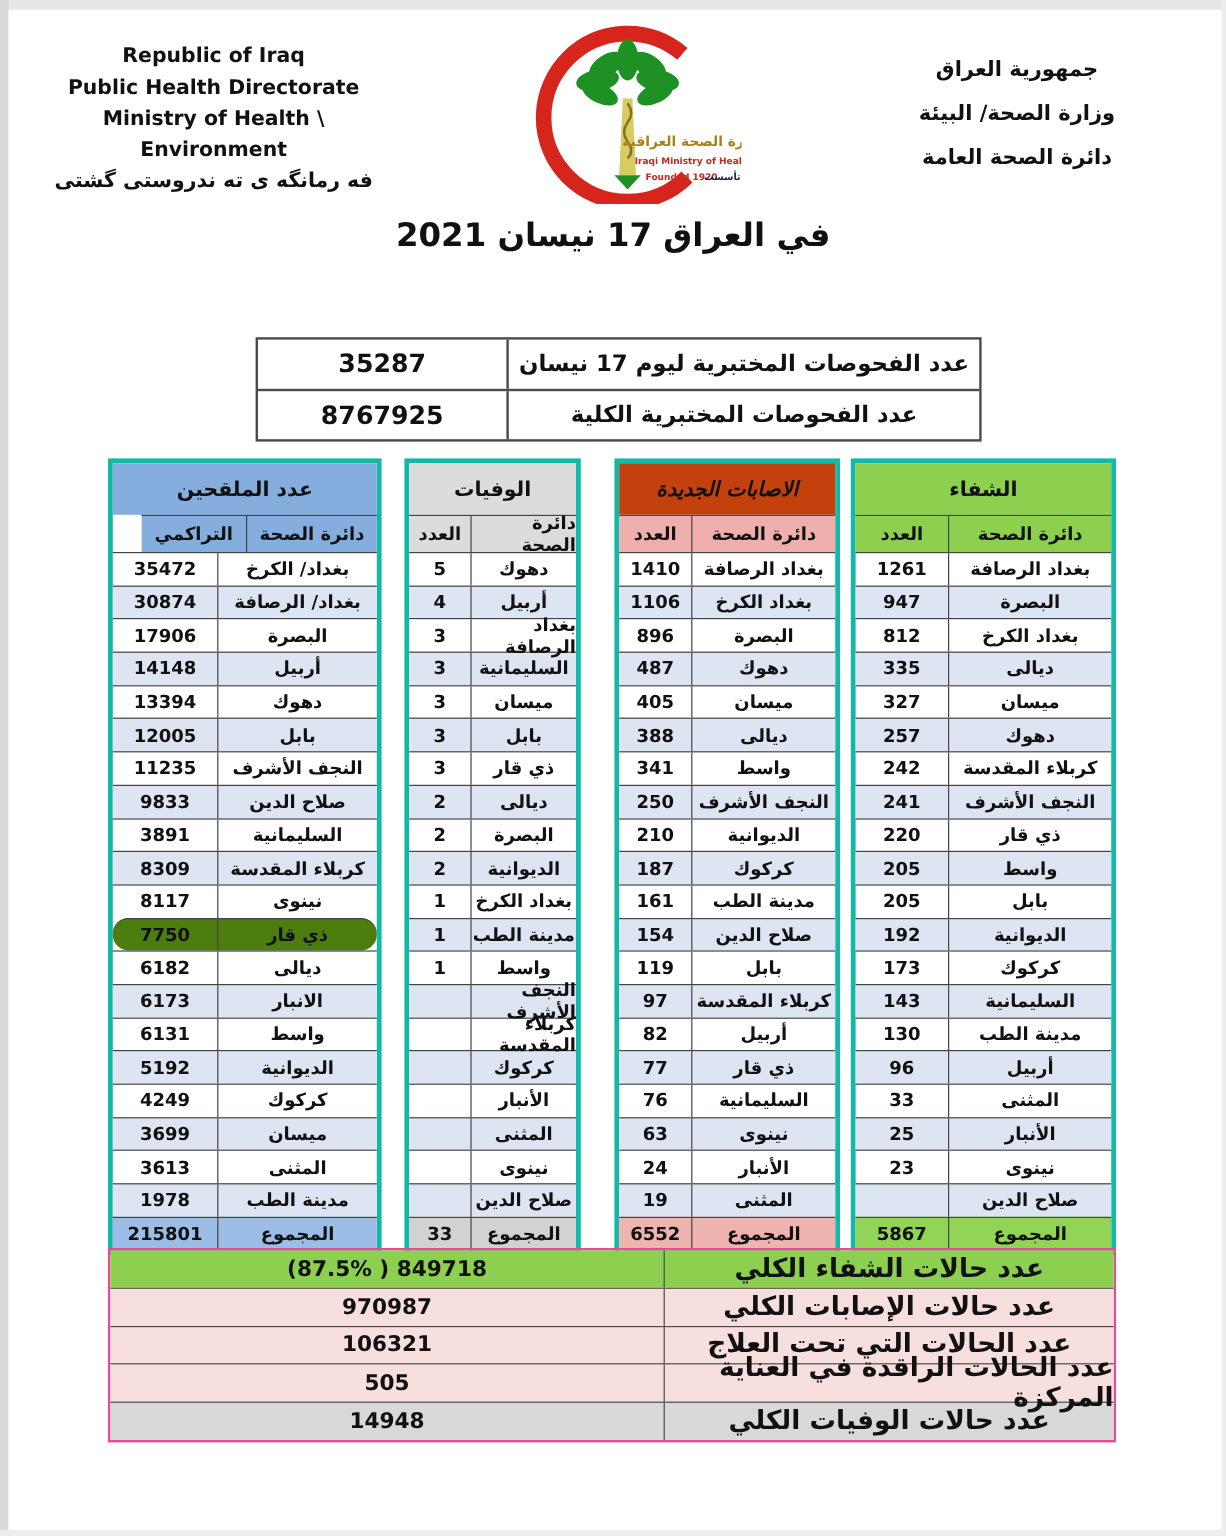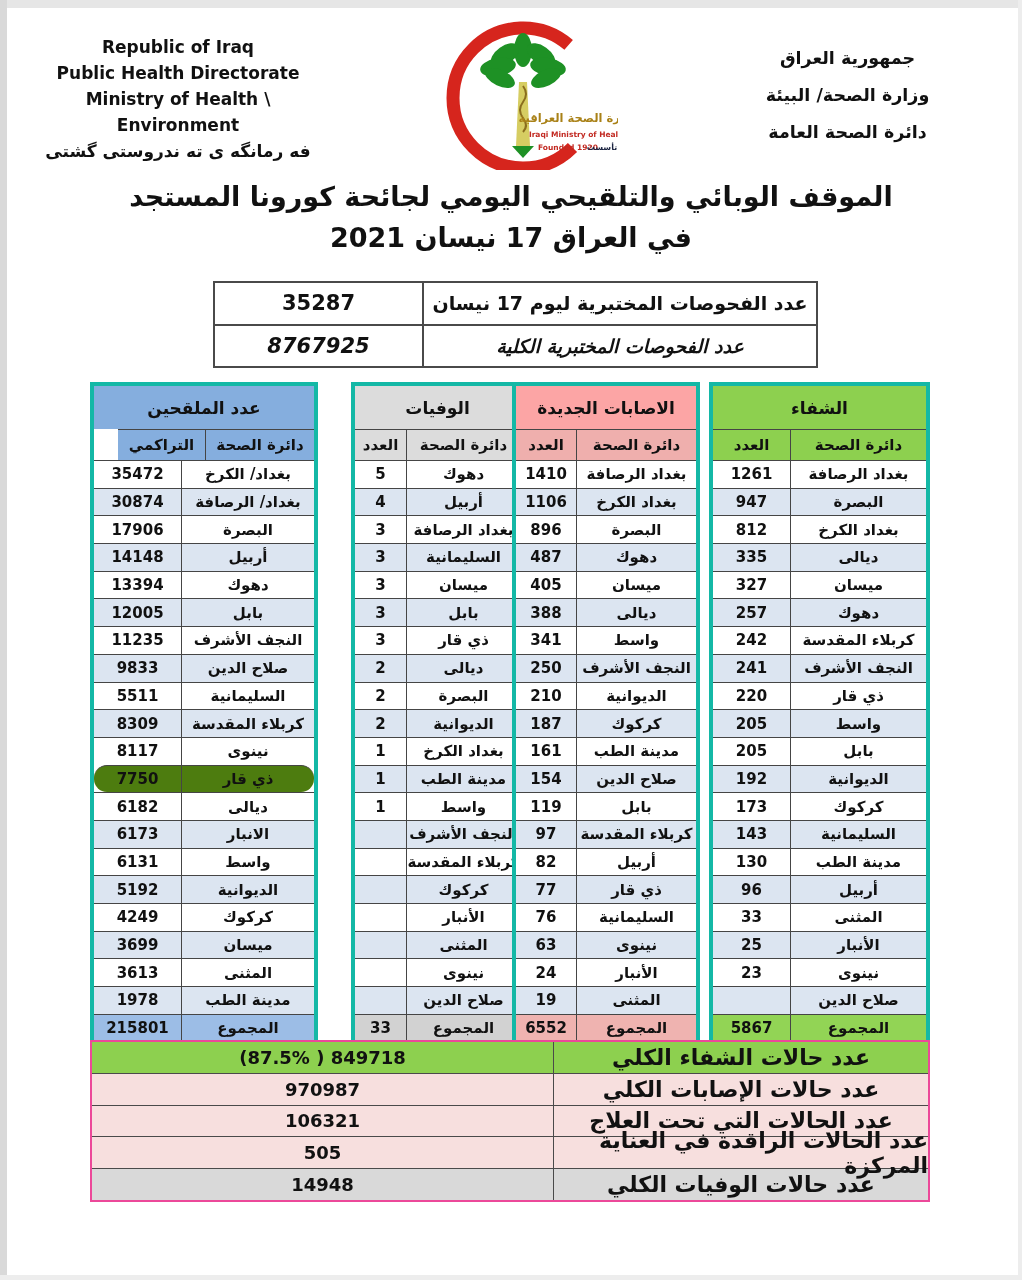--- a/index.html
+++ b/index.html
@@ -26,31 +26,31 @@
   .logo{position:absolute;left:428px;top:10px;}
 
   
   .title{position:absolute;left:0;top:176px;width:100%;text-align:center;
     font-weight:bold;font-size:27px;line-height:41px;}
 
   
   .tests-table{position:absolute;left:213px;top:281px;width:605px;
     border:2px solid #4a4a4a;box-sizing:border-box;text-align:center;}
   .tests-row{display:flex;height:40.5px;}
-  .tests-row + .tests-row{border-top:2px solid #4a4a4a;font-style:italic;}
+  .tests-row + .tests-row{border-top:2px solid #4a4a4a;}
   .tests-val{width:207px;border-right:2px solid #4a4a4a;display:flex;
     align-items:center;justify-content:center;font-weight:bold;font-size:21px;}
   .tests-label{flex:1;display:flex;align-items:center;justify-content:center;
     font-weight:bold;font-size:19px;}
 
   
   .stat-table{position:absolute;top:382px;border:4px solid #14b8a6;
     box-sizing:border-box;background:#fff;}
   .t-vacc{left:90px;width:228px;}
-  .t-death{left:351px;width:173px;}
+  .t-death{left:337px;width:147px;}
   .t-inf{left:512px;width:188px;}
   .t-rec{left:709px;width:221px;}
   .st-title{height:43px;display:flex;align-items:center;justify-content:center;
     font-weight:bold;font-size:17px;}
   .st-row{display:flex;height:26.7px;border-top:1px solid #454545;}
   .st-head{height:30px;}
   .st-total{height:27px;}
   .st-val{display:flex;align-items:center;justify-content:center;
     font-weight:bold;font-size:15px;border-right:1px solid #454545;box-sizing:border-box;}
   .t-vacc .st-val{width:88px;}
@@ -106,21 +106,20 @@
     </svg>
   </div>
 
   <div class="hdr-right arabic">
     <div>جمهورية العراق</div>
     <div>وزارة الصحة/ البيئة</div>
     <div>دائرة الصحة العامة</div>
   </div>
 
   <div class="title arabic">
-    <div>الموقف الوبائي والتلقيحي اليومي لجائحة كورونا المستجد</div>
     <div>في العراق  17  نيسان 2021</div>
   </div>
 
   <div class="tests-table">
       <div class="tests-row">
         <div class="tests-val">35287</div>
         <div class="tests-label arabic">عدد الفحوصات المختبرية  ليوم 17 نيسان</div>
       </div>
       <div class="tests-row">
         <div class="tests-val">8767925</div>
@@ -160,21 +159,21 @@
       </div>
       <div class="st-row">
         <div class="st-val">11235</div>
         <div class="st-name arabic">النجف الأشرف</div>
       </div>
       <div class="st-row" style="background: rgb(220, 229, 241);">
         <div class="st-val">9833</div>
         <div class="st-name arabic">صلاح الدين</div>
       </div>
       <div class="st-row">
-        <div class="st-val">5511</div>
+        <div class="st-val">3891</div>
         <div class="st-name arabic">السليمانية</div>
       </div>
       <div class="st-row" style="background: rgb(220, 229, 241);">
         <div class="st-val">8309</div>
         <div class="st-name arabic">كربلاء المقدسة</div>
       </div>
       <div class="st-row">
         <div class="st-val">8117</div>
         <div class="st-name arabic">نينوى</div>
       </div>
@@ -304,21 +303,21 @@
       <div class="st-row" style="background: rgb(220, 229, 241);">
         <div class="st-val"></div>
         <div class="st-name arabic">صلاح الدين</div>
       </div>
       <div class="st-row st-total" style="background: rgb(210, 210, 210);">
         <div class="st-val">33</div>
         <div class="st-name arabic">المجموع</div>
       </div>
     </div>
   <div class="stat-table t-inf">
-      <div class="st-title arabic" style="background: #fca5a5;">الاصابات الجديدة</div>
+      <div class="st-title arabic" style="background: #c2410c; font-style: italic;">الاصابات الجديدة</div>
       <div class="st-row st-head" style="background: rgb(239, 175, 173);">
         <div class="st-val arabic">العدد</div>
         <div class="st-name arabic">دائرة الصحة</div>
       </div>
       <div class="st-row">
         <div class="st-val">1410</div>
         <div class="st-name arabic">بغداد الرصافة</div>
       </div>
       <div class="st-row" style="background: rgb(220, 229, 241);">
         <div class="st-val">1106</div>

